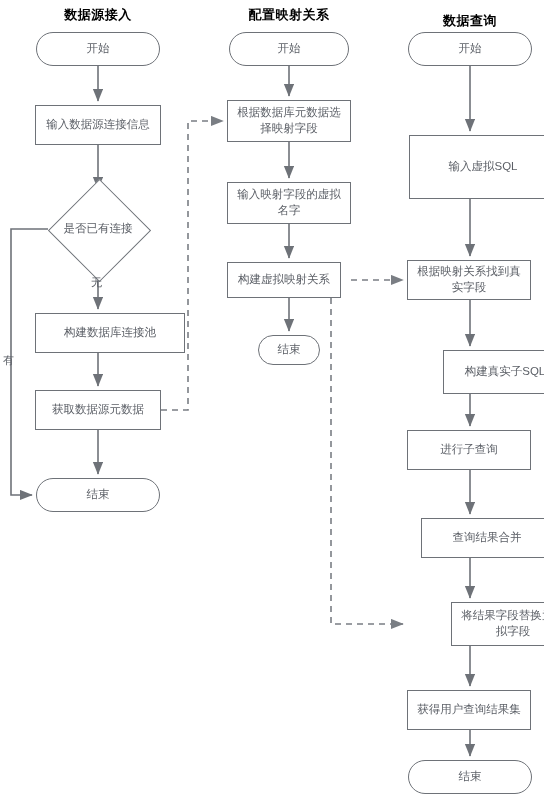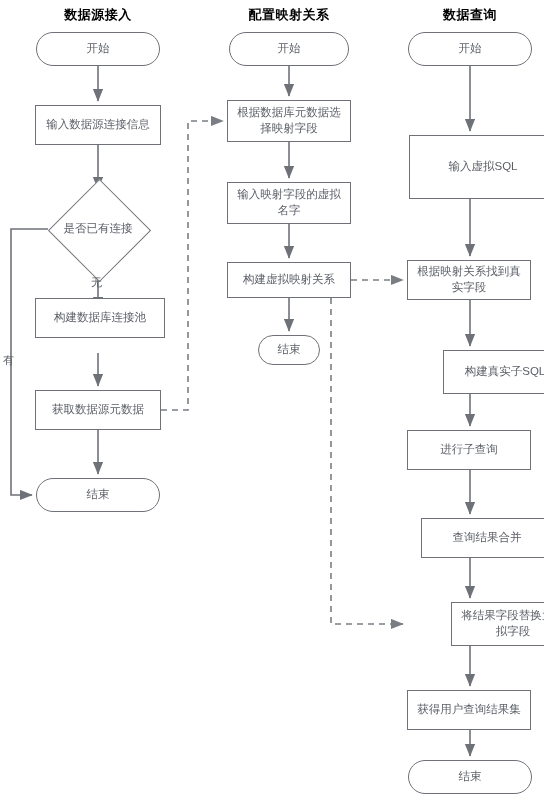--- a/index.html
+++ b/index.html
@@ -83,21 +83,21 @@
     pointer-events: none;
   }
 </style>
 </head>
 <body>
 
 <div id="canvas">
 
   <div class="lane-title" style="left:98px; top:6px;">数据源接入</div>
   <div class="lane-title" style="left:289px; top:6px;">配置映射关系</div>
-  <div class="lane-title" style="left:470px; top:6px;">数据查询</div>
+  <div class="lane-title" style="left:470px; top:12px;">数据查询</div>
 
   <svg class="wires" viewBox="0 0 544 800">
     <defs>
       <marker id="ah" markerWidth="9" markerHeight="9" refX="7.5" refY="3.2" orient="auto" markerUnits="strokeWidth">
         <path d="M0,0 L8,3.2 L0,6.4 z" fill="#6e7278"></path>
       </marker>
       <marker id="ahd" markerWidth="9" markerHeight="9" refX="7.5" refY="3.2" orient="auto" markerUnits="strokeWidth">
         <path d="M0,0 L8,3.2 L0,6.4 z" fill="#7a7e84"></path>
       </marker>
     </defs>
@@ -131,42 +131,42 @@
   <div class="node terminal" style="left:36px; top:32px; width:124px; height:34px;">
     <span>开始</span>
   </div>
   <div class="node" style="left:35px; top:105px; width:126px; height:40px;">
     <span>输入数据源连接信息</span>
   </div>
   <div class="node decision" style="left:48px; top:193px; width:100px; height:72px;">
     <span class="dia-shape"></span>
     <span class="dia-label">是否已有连接</span>
   </div>
-  <div class="node" style="left:35px; top:298px; width:130px; height:40px;align-items:center;">
+  <div class="node" style="left:35px; top:313px; width:150px; height:40px;align-items:center;">
     <span>构建数据库连接池</span>
   </div>
   <div class="node" style="left:35px; top:390px; width:126px; height:40px;">
     <span>获取数据源元数据</span>
   </div>
   <div class="node terminal" style="left:36px; top:478px; width:124px; height:34px;">
     <span>结束</span>
   </div>
   <div class="edge-label" style="left:91px; top:275px;">无</div>
   <div class="edge-label" style="left:3px; top:353px;">有</div>
 
   <div class="node terminal" style="left:229px; top:32px; width:120px; height:34px;">
     <span>开始</span>
   </div>
   <div class="node" style="left:227px; top:100px; width:124px; height:42px;">
     <span>根据数据库元数据选择映射字段</span>
   </div>
   <div class="node" style="left:227px; top:182px; width:124px; height:42px;">
     <span>输入映射字段的虚拟名字</span>
   </div>
-  <div class="node" style="left:227px; top:262px; width:124px; height:36px;">
+  <div class="node" style="left:227px; top:262px; width:114px; height:36px;">
     <span>构建虚拟映射关系</span>
   </div>
   <div class="node terminal" style="left:258px; top:335px; width:62px; height:30px;">
     <span>结束</span>
   </div>
 
   <div class="node terminal" style="left:408px; top:32px; width:124px; height:34px;">
     <span>开始</span>
   </div>
   <div class="node" style="left:409px; top:135px; width:148px; height:64px;">

